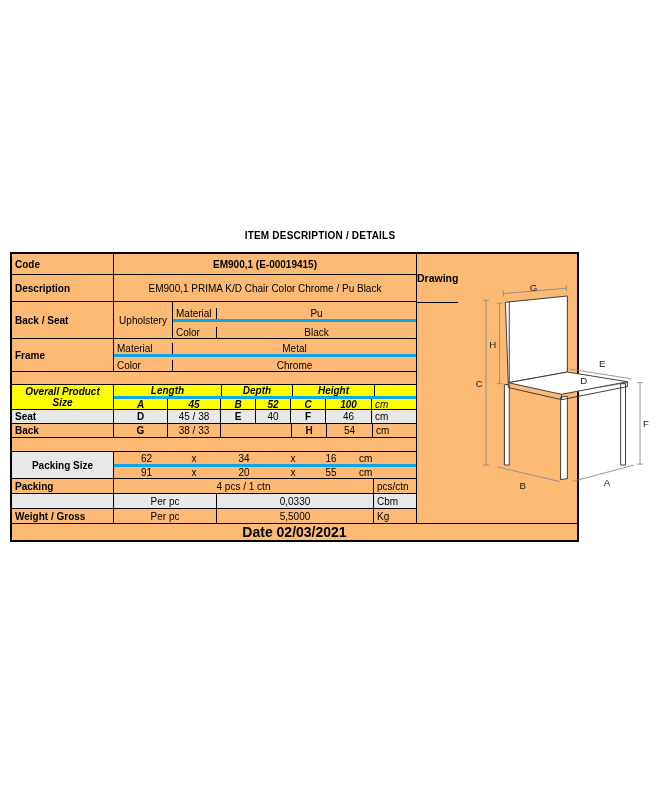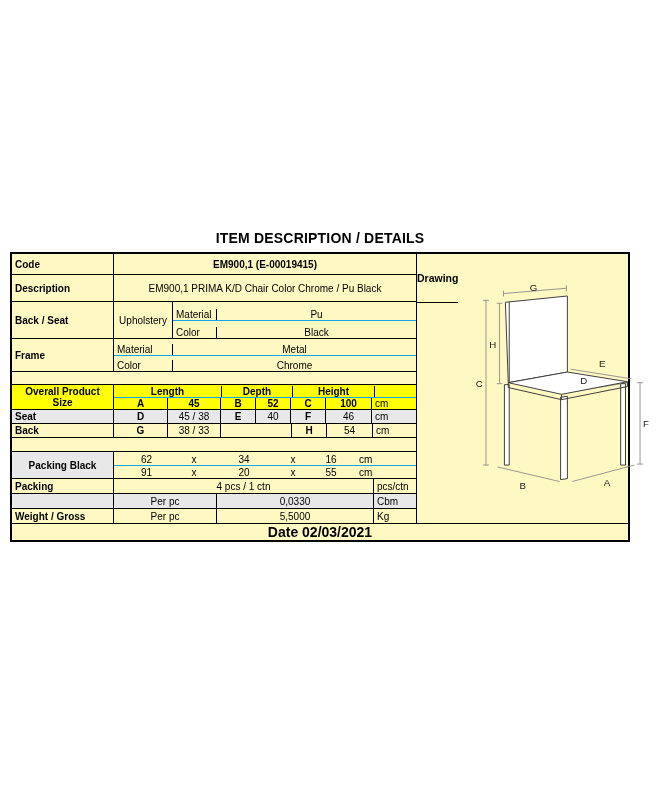--- a/index.html
+++ b/index.html
@@ -1,18 +1,18 @@
 <!DOCTYPE html>
 <html><head>
 <meta charset="utf-8">
 <style>
   html,body{margin:0;padding:0;background:#ffffff;}
   body{width:660px;height:812px;position:relative;font-family:"Liberation Sans","DejaVu Sans",sans-serif;color:#000;}
-  .page-title{position:absolute;left:10px;top:230px;width:620px;text-align:center;font-size:14px;font-weight:bold;letter-spacing:.2px;}
-  .sheet{position:absolute;left:10px;top:252px;width:620px;border:2px solid #000;box-sizing:border-box;background:#fef9c3;}
+  .page-title{position:absolute;left:10px;top:230px;width:620px;text-align:center;font-size:10px;font-weight:bold;letter-spacing:.2px;}
+  .sheet{position:absolute;left:10px;top:252px;width:569px;border:2px solid #000;box-sizing:border-box;background:#fdba74;}
   .main{display:flex;align-items:stretch;}
   .left{width:404px;flex:0 0 404px;display:flex;flex-direction:column;}
   .draw-col{flex:1;border-left:1px solid #000;display:flex;flex-direction:row;}
   .draw-head{height:48px;border-bottom:1px solid #000;display:flex;align-items:center;justify-content:center;font-weight:bold;font-size:10.5px;}
   .draw-area{flex:1;display:flex;align-items:center;justify-content:center;}
   .t-row{display:flex;align-items:stretch;border-top:1px solid #000;font-size:10px;}
   .t-row.first{border-top:none;}
   .cell{display:flex;align-items:center;border-right:1px solid #000;box-sizing:border-box;padding:0 3px;min-width:0;}
   .cell.last{border-right:none;}
   .center{justify-content:center;text-align:center;}
@@ -25,23 +25,23 @@
   .w53{width:53px;flex:0 0 53px;}
   .w35{width:35px;flex:0 0 35px;}
   .w46{width:46px;flex:0 0 46px;}
   .w71{width:71px;flex:0 0 71px;}
   .w108{width:108px;flex:0 0 108px;}
   .w82{width:82px;flex:0 0 82px;}
   .w42{width:42px;flex:0 0 42px;}
   .fx{flex:1;}
   .subcol{flex:1;display:flex;flex-direction:column;min-width:0;}
   .sub-row{flex:1;display:flex;align-items:flex-end;}
-  .sub-row + .sub-row{border-top:1px solid #0ea5e9;}
+  .sub-row + .sub-row{border-top:3px solid #0ea5e9;}
   .h20{height:20px;} .h26{height:26px;} .h36{height:36px;} .h32{height:32px;}
-  .h12{height:12px;} .h24{height:24px;} .h13{height:13px;} .h14{height:14px;}
+  .h12{height:12px;} .h24{height:24px;font-style:italic;} .h13{height:13px;} .h14{height:14px;}
   .h26b{height:26px;}
   .yellow{background:#FFFF00;}
   .shade{background:#E8E8E8;}
   .two-line{line-height:1.15;}
   .date-row{border-top:1px solid #000;height:16px;display:flex;align-items:center;justify-content:center;font-weight:bold;font-size:14px;}
   .seg{display:flex;align-items:center;justify-content:center;}
   .s65{width:65px;} .s30{width:30px;} .s70{width:70px;} .s28{width:28px;} .s48{width:48px;}
   .segfx{flex:1;display:flex;align-items:center;padding-left:4px;}
   svg text{font-family:"Liberation Sans","DejaVu Sans",sans-serif;}
 </style>
@@ -133,21 +133,21 @@
         <div class="cell w53 center">38 / 33</div>
         <div class="cell w71 center"></div>
         <div class="cell w35 center bold">H</div>
         <div class="cell w46 center">54</div>
         <div class="cell fx last">cm</div>
       </div>
 
       <div class="t-row h13"></div>
 
       <div class="t-row h26b">
-        <div class="cell w102 center bold shade">Packing Black</div>
+        <div class="cell w102 center bold shade">Packing Size</div>
         <div class="subcol">
           <div class="sub-row">
             <div class="seg s65">62</div>
             <div class="seg s30">x</div>
             <div class="seg s70">34</div>
             <div class="seg s28">x</div>
             <div class="seg s48">16</div>
             <div class="segfx">cm</div>
           </div>
           <div class="sub-row">

